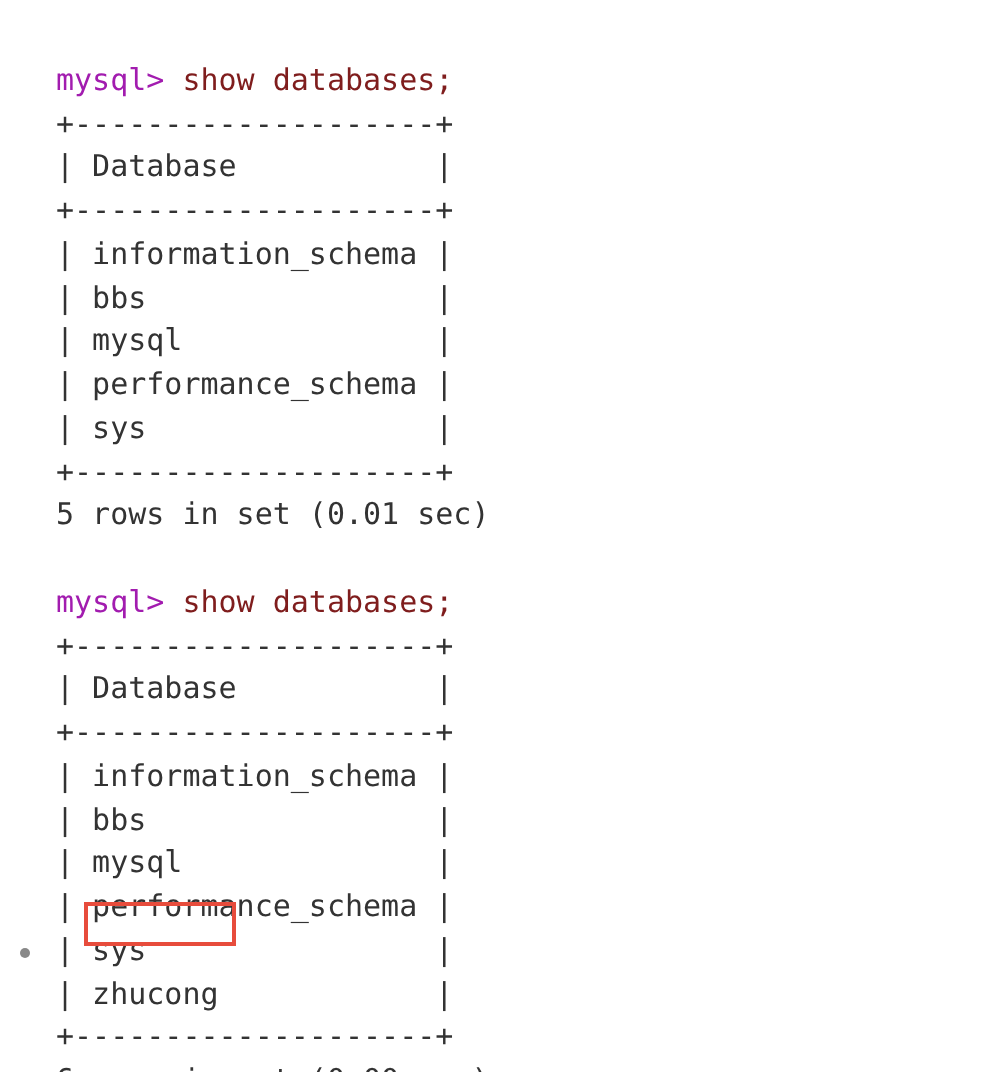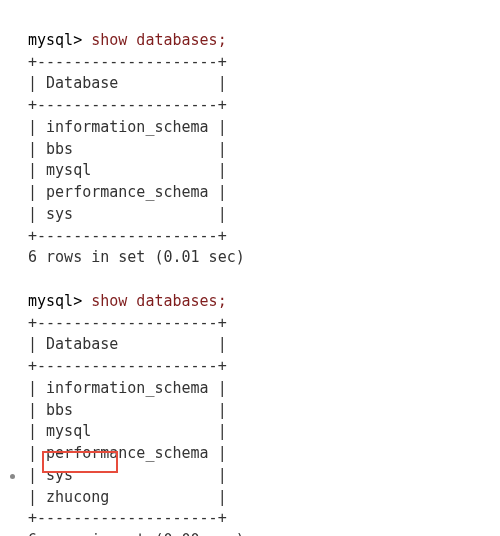--- a/index.html
+++ b/index.html
@@ -12,21 +12,21 @@
       width: 500px;
       height: 536px;
       box-sizing: border-box;
     }
     .terminal {
       padding: 8px 8px 8px 28px;
       line-height: 1.45;
       white-space: pre;
       position: relative;
     }
-    .prompt { color: #000000; margin-top: 12px; }
+    .prompt { color: #a21caf; margin-top: 12px; }
     .cmd { color: #7f1d1d; }
     .output { color: #333; }
     .highlight-box {
       position: absolute;
       border: 2px solid #e74c3c;
       box-sizing: border-box;
       pointer-events: none;
     }
     .gutter-dot {
       position: absolute;
@@ -44,21 +44,21 @@
 <span class="prompt">mysql&gt;</span> <span class="cmd">show databases;</span>
 <span class="output">+--------------------+</span>
 <span class="output">| Database           |</span>
 <span class="output">+--------------------+</span>
 <span class="output">| information_schema |</span>
 <span class="output">| bbs                |</span>
 <span class="output">| mysql              |</span>
 <span class="output">| performance_schema |</span>
 <span class="output">| sys                |</span>
 <span class="output">+--------------------+</span>
-<span class="output">6 rows in set (0.01 sec)</span>
+<span class="output">5 rows in set (0.01 sec)</span>
 
 <span class="prompt">mysql&gt;</span> <span class="cmd">show databases;</span>
 <span class="output">+--------------------+</span>
 <span class="output">| Database           |</span>
 <span class="output">+--------------------+</span>
 <span class="output">| information_schema |</span>
 <span class="output">| bbs                |</span>
 <span class="output">| mysql              |</span>
 <span class="output">| performance_schema |</span>
 <span style="position:relative"><span class="gutter-dot" style="top:8px"></span><span class="output">| sys                |</span></span>

